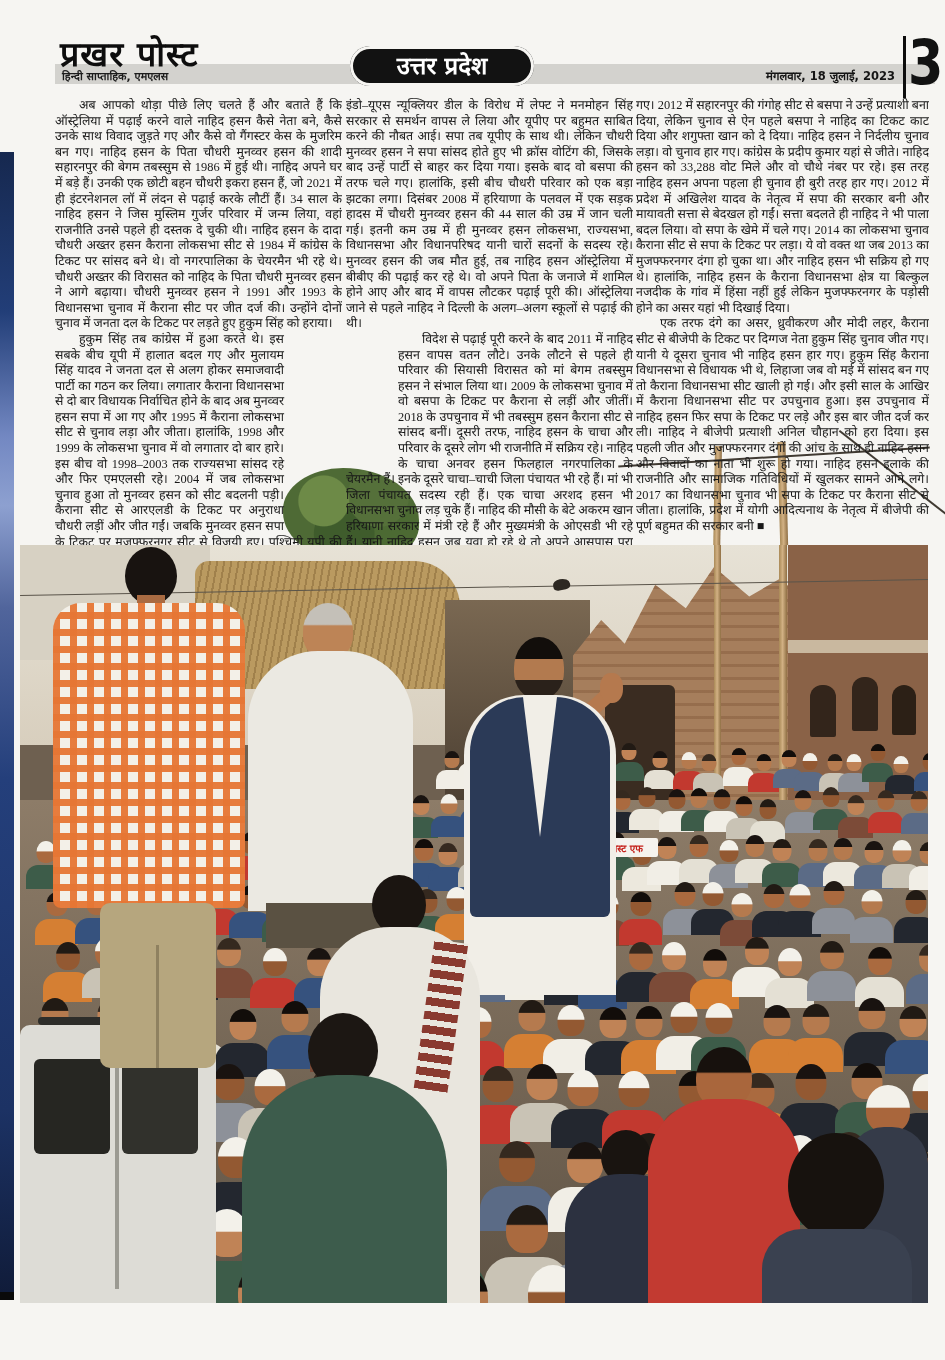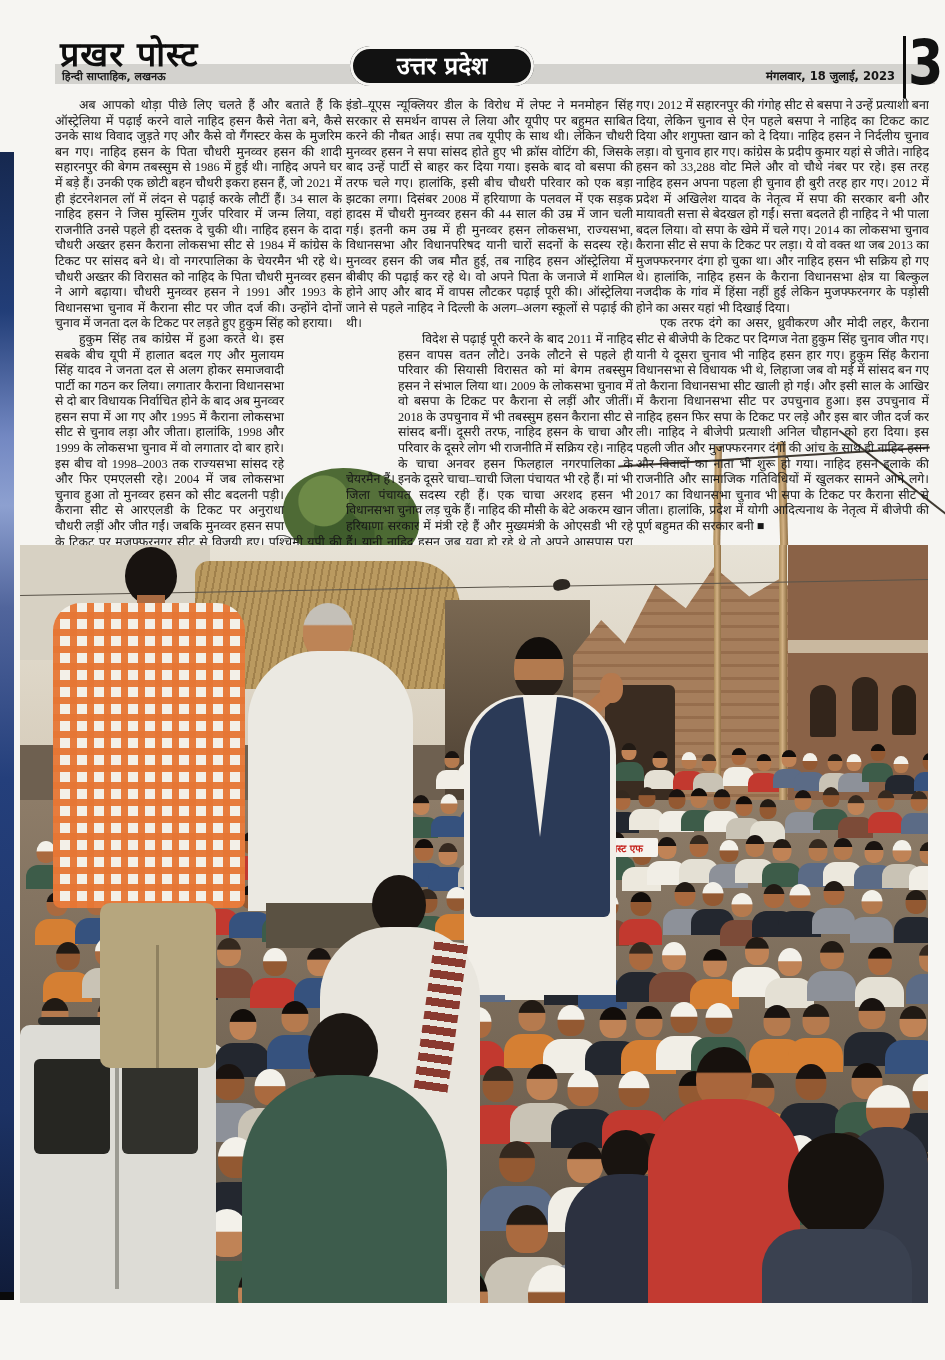--- a/index.html
+++ b/index.html
@@ -60,21 +60,21 @@
 </head>
 <body>
 
 <div class="page">
 
   <div class="blue-strip"></div>
 
   <header>
     <div class="band"></div>
     <div class="logo">प्रखर पोस्ट</div>
-    <div class="tagline">हिन्दी साप्ताहिक, लखनऊ</div>
+    <div class="tagline">हिन्दी साप्ताहिक, एमएलस</div>
     <div class="badge">उत्तर प्रदेश</div>
     <div class="date">मंगलवार, 18 जुलाई, 2023</div>
     <div class="pnum-rule"></div>
     <div class="pnum">3</div>
   </header>
 
   <main class="columns">
     <div class="col c1">
       <p class="ind">अब आपको थोड़ा पीछे लिए चलते हैं और बताते हैं कि ऑस्ट्रेलिया में पढ़ाई करने वाले नाहिद हसन कैसे नेता बने, कैसे उनके साथ विवाद जुड़ते गए और कैसे वो गैंगस्टर केस के मुजरिम बन गए। नाहिद हसन के पिता चौधरी मुनव्वर हसन की शादी सहारनपुर की बेगम तबस्सुम से 1986 में हुई थी। नाहिद अपने घर में बड़े हैं। उनकी एक छोटी बहन चौधरी इकरा हसन हैं, जो 2021 में ही इंटरनेशनल लॉ में लंदन से पढ़ाई करके लौटीं हैं। 34 साल के नाहिद हसन ने जिस मुस्लिम गुर्जर परिवार में जन्म लिया, वहां राजनीति उनसे पहले ही दस्तक दे चुकी थी। नाहिद हसन के दादा चौधरी अख्तर हसन कैराना लोकसभा सीट से 1984 में कांग्रेस के टिकट पर सांसद बने थे। वो नगरपालिका के चेयरमैन भी रहे थे। चौधरी अख्तर की विरासत को नाहिद के पिता चौधरी मुनव्वर हसन ने आगे बढ़ाया। चौधरी मुनव्वर हसन ने 1991 और 1993 के विधानसभा चुनाव में कैराना सीट पर जीत दर्ज की। उन्होंने दोनों चुनाव में जनता दल के टिकट पर लड़ते हुए हुकुम सिंह को हराया।</p>
       <div class="sp fr"></div>

